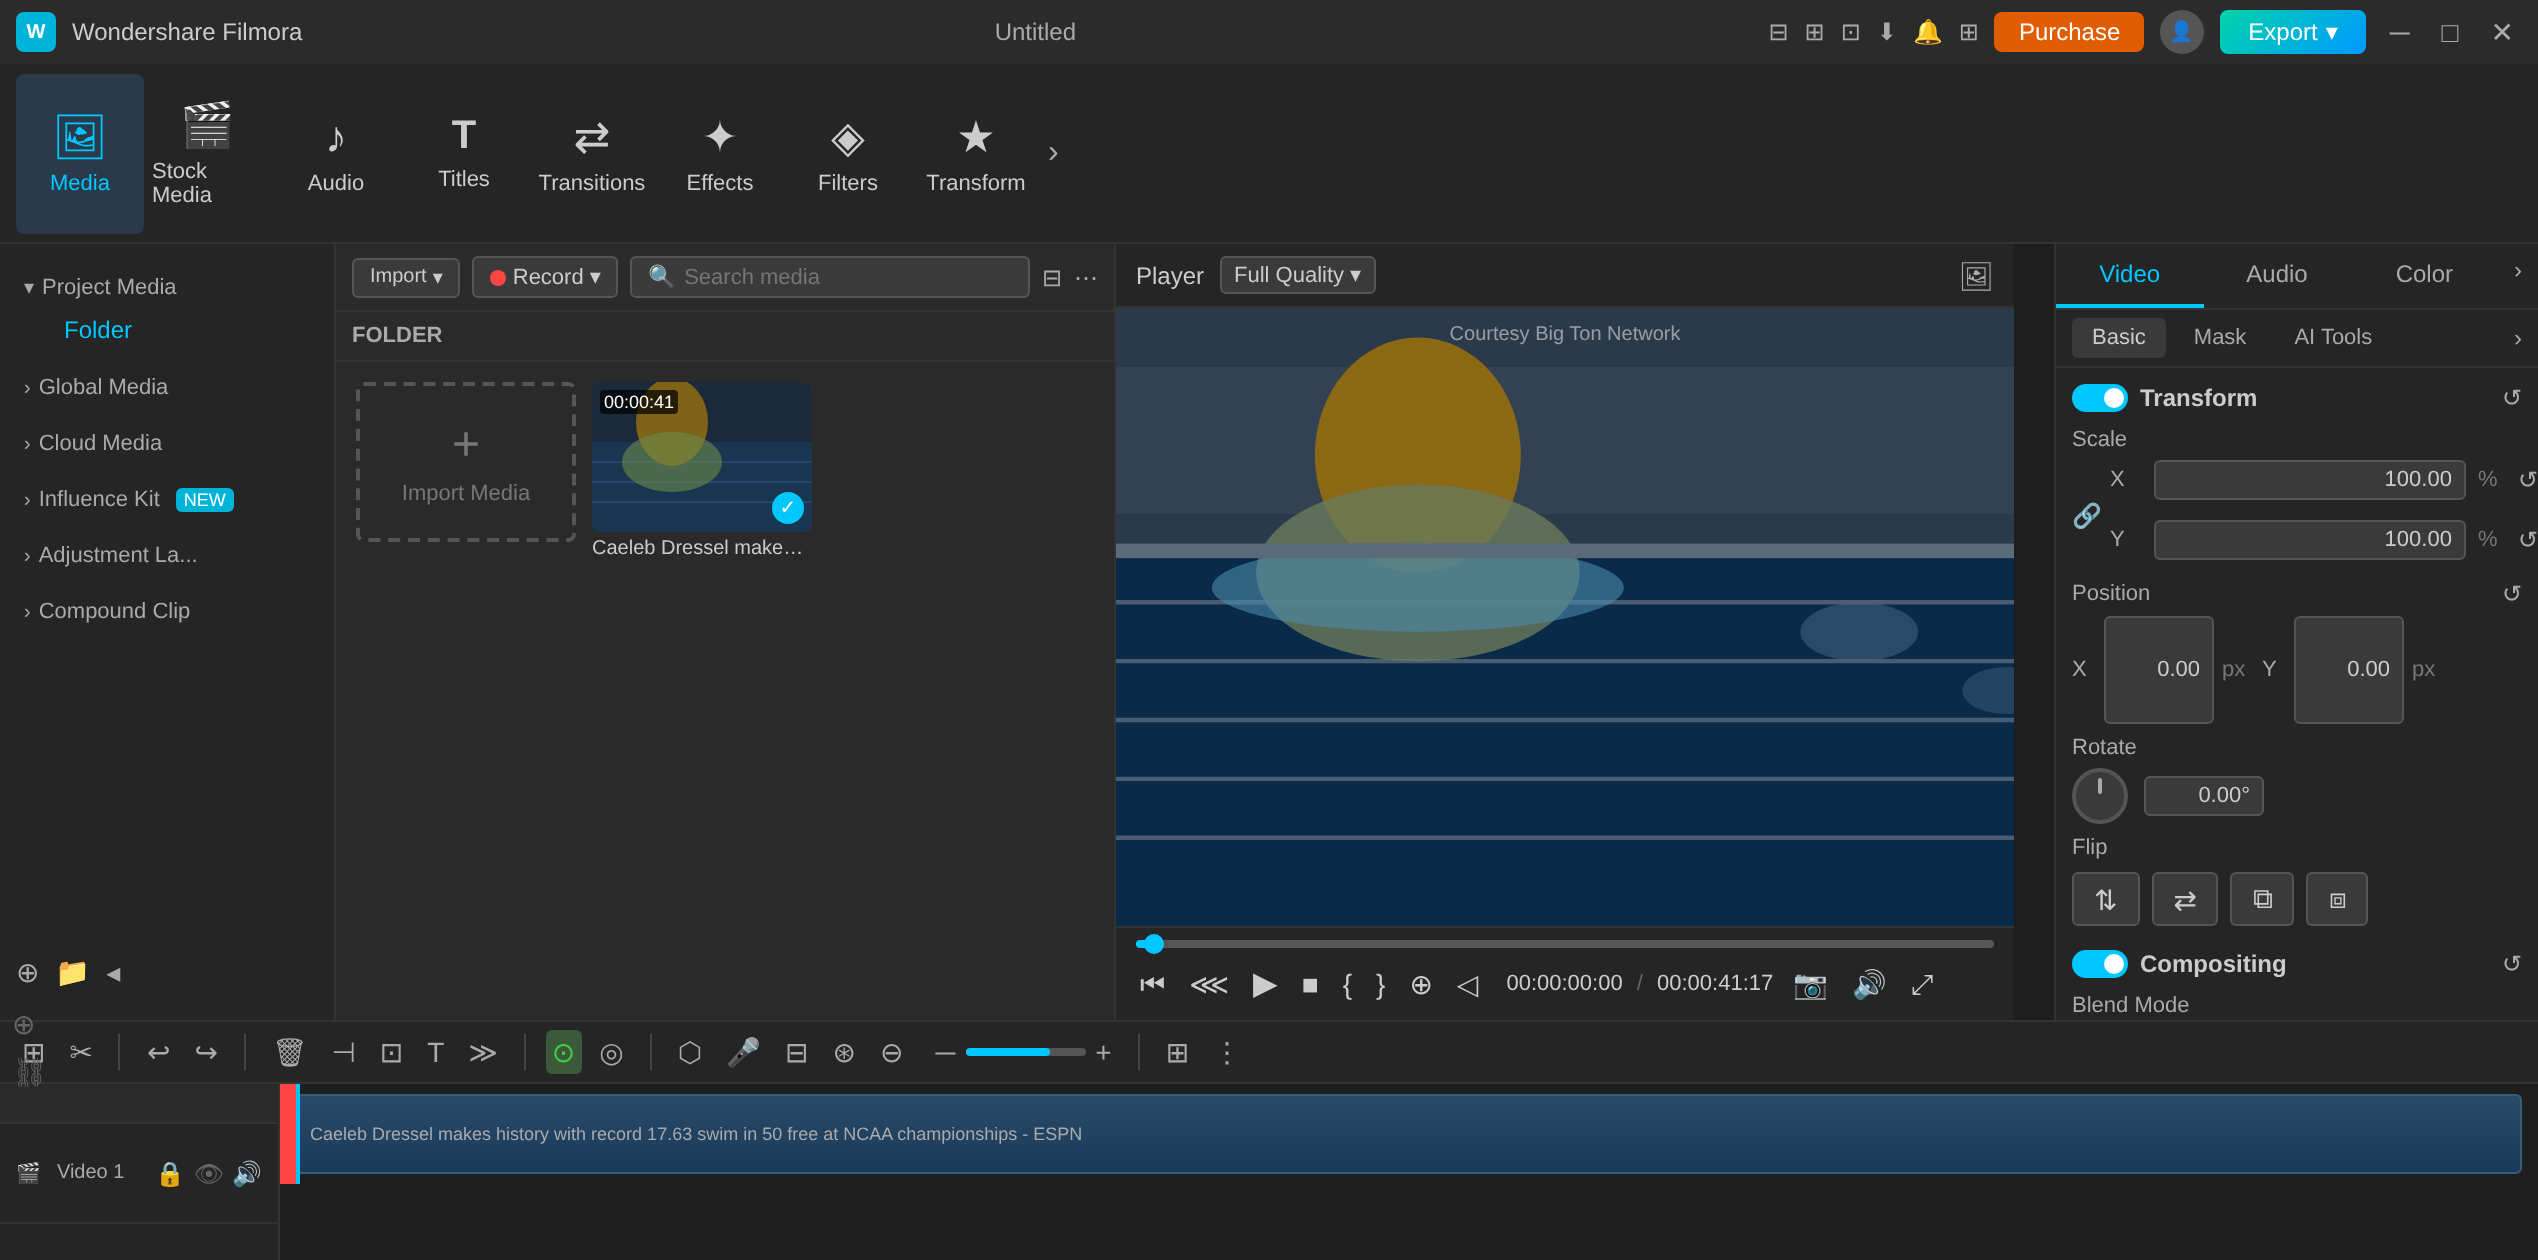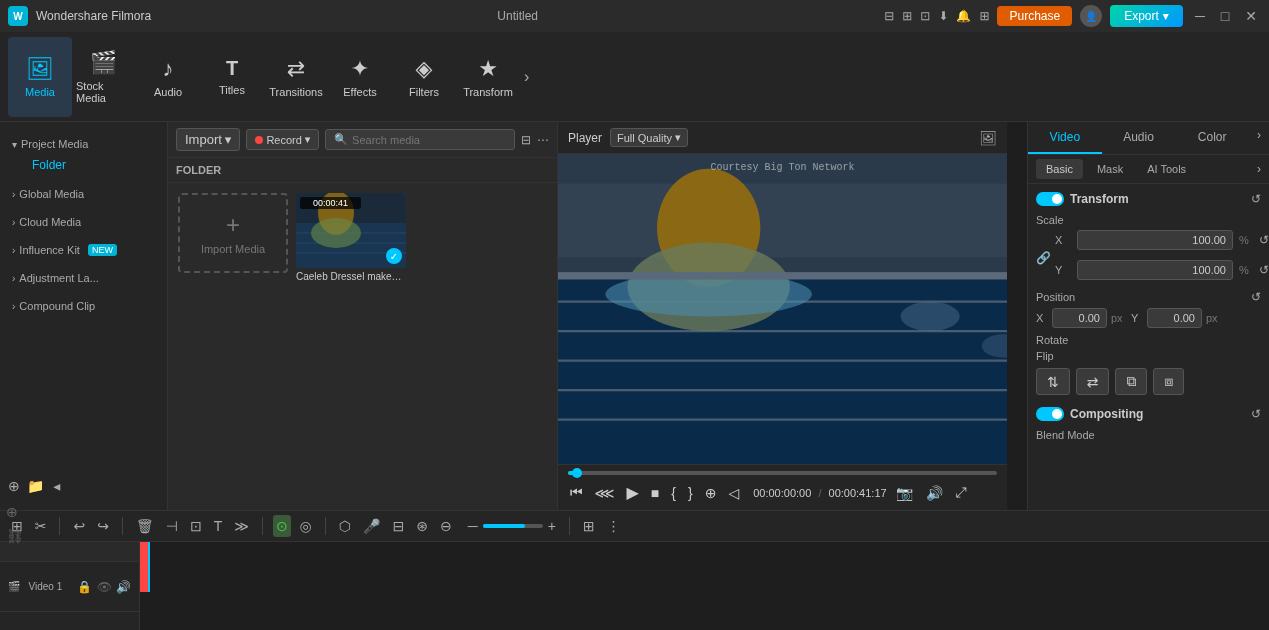--- a/index.html
+++ b/index.html
@@ -38,46 +38,46 @@
     .sidebar-section-header { display: flex; align-items: center; gap: 4px; color: #aaa; font-size: 11px; cursor: pointer; padding: 4px 4px; border-radius: 3px; }
     .sidebar-section-header .chevron { font-size: 10px; }
     .sidebar-folder-active { color: #00c8ff; font-size: 12px; padding: 4px 12px; cursor: pointer; }
     .badge-new { background: #00b4d8; color: white; font-size: 9px; padding: 1px 4px; border-radius: 3px; margin-left: 4px; }
     #sidebar-bottom { margin-top: auto; padding: 8px; display: flex; gap: 8px; align-items: center; }
     .sidebar-btn { color: #aaa; cursor: pointer; font-size: 14px; }
 
     
     #media-panel { width: 390px; background: #2a2a2a; border-right: 1px solid #333; display: flex; flex-direction: column; }
     #media-toolbar { display: flex; align-items: center; gap: 6px; padding: 6px 8px; border-bottom: 1px solid #333; }
-    .import-btn { background: #3a3a3a; border: 1px solid #555; color: #ccc; padding: 3px 8px; border-radius: 3px; cursor: pointer; font-size: 13px; display: flex; align-items: center; gap: 3px; }
+    .import-btn { background: #3a3a3a; border: 1px solid #555; color: #ccc; padding: 3px 8px; border-radius: 3px; cursor: pointer; font-size: 10px; display: flex; align-items: center; gap: 3px; }
     .record-btn { background: #3a3a3a; border: 1px solid #555; color: #ccc; padding: 3px 8px; border-radius: 3px; cursor: pointer; font-size: 11px; display: flex; align-items: center; gap: 3px; }
     .record-dot { width: 8px; height: 8px; background: #ff4444; border-radius: 50%; }
     #search-box { flex: 1; background: #3a3a3a; border: 1px solid #555; border-radius: 3px; padding: 3px 8px; color: #ccc; font-size: 11px; display: flex; align-items: center; gap: 4px; }
     #search-box input { background: transparent; border: none; outline: none; color: #ccc; font-size: 11px; width: 100%; }
     .filter-icon { color: #aaa; cursor: pointer; }
     .more-icon { color: #aaa; cursor: pointer; }
     #media-folder-label { padding: 6px 8px; color: #aaa; font-size: 11px; font-weight: bold; border-bottom: 1px solid #333; }
     #media-grid { display: flex; gap: 8px; padding: 10px; flex-wrap: wrap; flex: 1; }
     .media-import-placeholder { width: 110px; height: 80px; border: 2px dashed #555; border-radius: 4px; display: flex; flex-direction: column; align-items: center; justify-content: center; cursor: pointer; color: #777; }
     .media-import-placeholder .plus-icon { font-size: 24px; }
     .media-import-label { font-size: 11px; margin-top: 4px; }
     .media-thumbnail { width: 110px; cursor: pointer; position: relative; }
     .media-thumb-img { width: 110px; height: 75px; background: #1a1a2e; border-radius: 4px; overflow: hidden; position: relative; }
     .media-thumb-inner { width: 100%; height: 100%; background: linear-gradient(135deg, #1a2a4a 0%, #2a4a6a 50%, #3a5a7a 100%); display: flex; align-items: center; justify-content: center; }
-    .thumb-duration { position: absolute; top: 4px; left: 4px; background: rgba(0,0,0,0.7); color: white; font-size: 9px; padding: 1px 13px; border-radius: 2px; }
+    .thumb-duration { position: absolute; top: 4px; left: 4px; background: rgba(0,0,0,0.7); color: white; font-size: 9px; padding: 1px 2px; border-radius: 2px; }
     .thumb-check { position: absolute; bottom: 4px; right: 4px; width: 16px; height: 16px; background: #00c8ff; border-radius: 50%; display: flex; align-items: center; justify-content: center; font-size: 10px; color: white; }
     .media-name { font-size: 10px; color: #ccc; margin-top: 3px; white-space: nowrap; overflow: hidden; text-overflow: ellipsis; }
 
     
     #player-panel { flex: 1; background: #1a1a1a; display: flex; flex-direction: column; }
     #player-header { display: flex; align-items: center; padding: 6px 10px; background: #252525; border-bottom: 1px solid #333; gap: 8px; }
     #player-label { color: #ccc; font-size: 12px; }
     #quality-select { background: #3a3a3a; border: 1px solid #555; color: #ccc; padding: 2px 6px; border-radius: 3px; font-size: 11px; display: flex; align-items: center; gap: 3px; cursor: pointer; }
     #player-snapshot { color: #aaa; cursor: pointer; font-size: 14px; margin-left: auto; }
-    #player-video { flex: 1; background: #000; display: flex; align-items: center; justify-content: center; overflow: hidden; position: relative; font-family: Liberation Mono, monospace; }
+    #player-video { flex: 1; background: #000; display: flex; align-items: center; justify-content: center; overflow: hidden; position: relative; }
     #video-frame { width: 100%; height: 100%; background: linear-gradient(180deg, #1a3a5a 0%, #0a1a2a 40%, #2a4a1a 80%, #1a2a0a 100%); position: relative; overflow: hidden; }
     .video-overlay-text { position: absolute; top: 8px; left: 50%; transform: translateX(-50%); color: rgba(255,255,255,0.5); font-size: 10px; }
     #player-controls { padding: 6px 10px; background: #252525; border-top: 1px solid #333; }
     #timeline-scrubber { width: 100%; height: 4px; background: #555; border-radius: 2px; margin-bottom: 6px; position: relative; cursor: pointer; }
     #scrubber-progress { width: 2%; height: 100%; background: #00c8ff; border-radius: 2px; }
     #scrubber-handle { position: absolute; left: 2%; top: 50%; transform: translate(-50%, -50%); width: 10px; height: 10px; background: #00c8ff; border-radius: 50%; }
     #control-buttons { display: flex; align-items: center; gap: 8px; }
     .ctrl-btn { color: #ccc; cursor: pointer; font-size: 14px; padding: 2px; }
     #time-display { color: #ccc; font-size: 11px; margin-left: 4px; }
     .time-separator { color: #666; margin: 0 4px; }
@@ -100,21 +100,21 @@
     .toggle-on { width: 28px; height: 14px; background: #00c8ff; border-radius: 7px; position: relative; cursor: pointer; }
     .toggle-on::after { content: ''; position: absolute; right: 2px; top: 2px; width: 10px; height: 10px; background: white; border-radius: 50%; }
     .props-reset-icon { color: #aaa; cursor: pointer; font-size: 12px; }
     .props-row { display: flex; align-items: center; gap: 6px; margin-bottom: 6px; }
     .props-label { color: #aaa; font-size: 11px; width: 16px; }
     .props-input { flex: 1; background: #3a3a3a; border: 1px solid #555; color: #ccc; padding: 3px 6px; border-radius: 3px; font-size: 11px; text-align: right; }
     .props-unit { color: #777; font-size: 11px; width: 14px; }
     .props-reset-small { color: #aaa; cursor: pointer; font-size: 12px; }
     .position-row { display: flex; align-items: center; gap: 4px; }
     .pos-label { color: #aaa; font-size: 11px; width: 12px; }
-    .pos-input { width: 55px; background: #3a3a3a; border: 1px solid #555; color: #ccc; padding: 3px 6px; border-radius: 3px; font-size: 11px; text-align: right; }
+    .pos-input { width: 55px; background: #3a3a3a; border: 1px solid #555; color: #ccc; padding: 20px 6px; border-radius: 3px; font-size: 11px; text-align: right; }
     .pos-unit { color: #777; font-size: 11px; width: 16px; }
     .rotate-row { display: flex; align-items: center; gap: 8px; }
     .rotate-dial { width: 28px; height: 28px; background: #3a3a3a; border: 2px solid #555; border-radius: 50%; position: relative; cursor: pointer; }
     .rotate-dial::after { content: ''; position: absolute; top: 3px; left: 50%; transform: translateX(-50%); width: 2px; height: 8px; background: #aaa; border-radius: 1px; }
     .rotate-input { width: 60px; background: #3a3a3a; border: 1px solid #555; color: #ccc; padding: 3px 6px; border-radius: 3px; font-size: 11px; text-align: right; }
     .flip-buttons { display: flex; gap: 6px; margin-top: 6px; }
     .flip-btn { background: #3a3a3a; border: 1px solid #555; color: #ccc; padding: 4px 10px; border-radius: 3px; cursor: pointer; font-size: 14px; }
     .blend-row { margin-top: 6px; }
     .blend-label { color: #aaa; font-size: 11px; margin-bottom: 4px; }
     #props-footer { display: flex; align-items: center; justify-content: space-between; padding: 8px; border-top: 1px solid #333; }
@@ -427,20 +427,24 @@
         <div class="position-row" style="margin-bottom:6px;">
           <span class="pos-label">X</span>
           <input class="pos-input" type="text" value="0.00" style="">
           <span class="pos-unit">px</span>
           <span class="pos-label">Y</span>
           <input class="pos-input" type="text" value="0.00" style="">
           <span class="pos-unit">px</span>
         </div>
 
         <div style="color:#aaa;font-size:11px;margin-bottom:4px;">Rotate</div>
+        <div class="rotate-row" style="margin-bottom:6px;">
+          <div class="rotate-dial"></div>
+          <input class="rotate-input" type="text" value="0.00°" style="">
+        </div>
 
         <div style="color:#aaa;font-size:11px;margin-bottom:4px;">Flip</div>
         <div class="flip-buttons">
           <button class="flip-btn">⇅</button>
           <button class="flip-btn">⇄</button>
           <button class="flip-btn">⧉</button>
           <button class="flip-btn">⧈</button>
         </div>
       </div>
 
@@ -508,20 +512,23 @@
           <span class="track-ctrl-btn">🔊</span>
         </div>
       </div>
     </div>
 
     <div id="timeline-tracks">
       <div id="video-track" style="position:relative;">
 
         <div style="position:absolute;left:0;top:0;bottom:0;width:8px;background:#ff4444;z-index:5;"></div>
 
+        <div class="track-clip" style="left:8px;width:calc(100% - 16px);">
+          <span class="clip-label">Caeleb Dressel makes history with record 17.63 swim in 50 free at NCAA championships - ESPN</span>
+        </div>
         <div id="timeline-cursor" style="left:8px;"></div>
       </div>
     </div>
   </div>
 
   <div style="position:absolute;left:0;bottom:80px;display:flex;flex-direction:column;gap:4px;padding:4px;">
     <span class="tl-side-btn" style="color:#666;font-size:14px;cursor:pointer;">⊕</span>
     <span class="tl-side-btn" style="color:#666;font-size:14px;cursor:pointer;">⛓</span>
   </div>
 </div>

